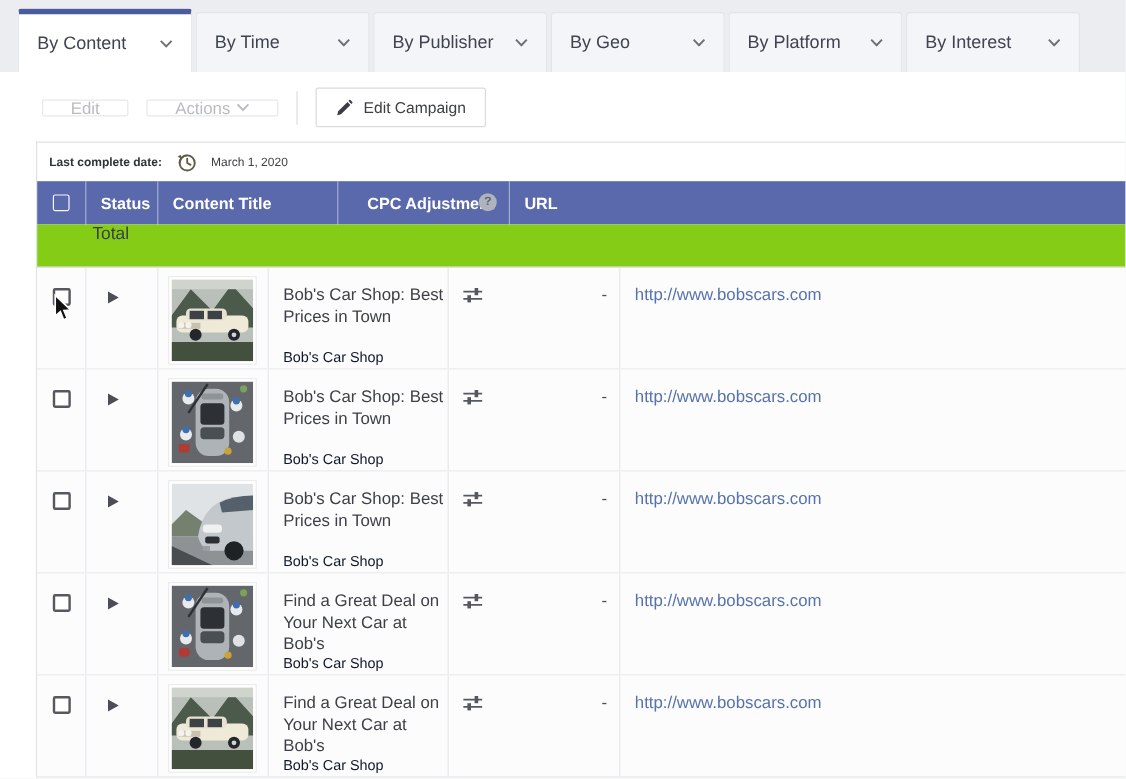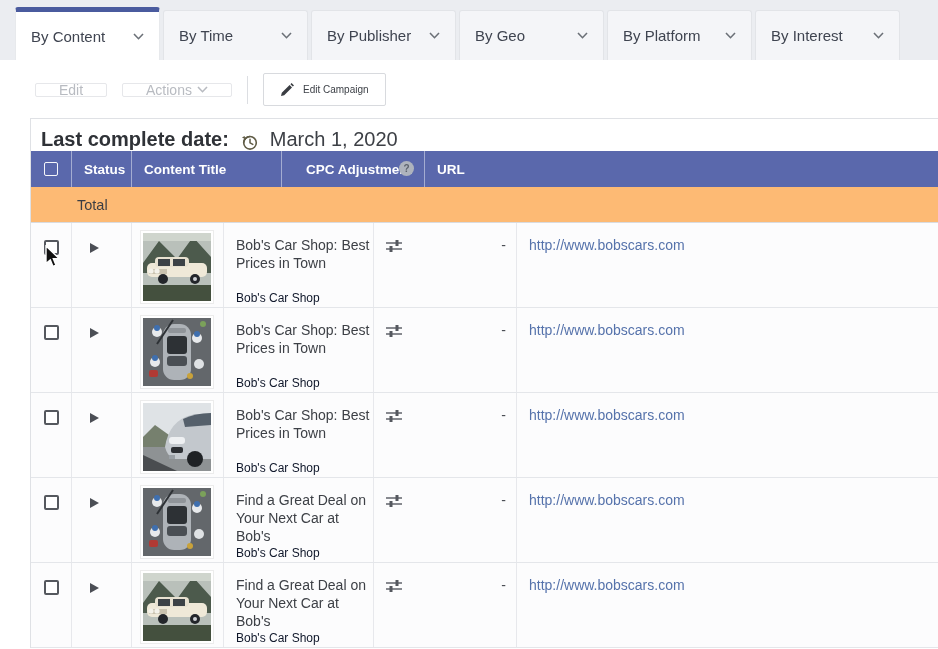--- a/index.html
+++ b/index.html
@@ -35,52 +35,52 @@
     height:14px; background:#fff; border:1px solid #e6e7ea; border-radius:2px;
     font-size:14px; display:flex; align-items:center; justify-content:center;
     cursor:pointer; font-family:inherit;
   }
   .btn.disabled { color:#b8bbc1; }
   .btn-edit { width:72px; }
   .btn-actions { width:110px; margin-left:15px; gap:5px; }
   .toolbar-divider { width:1px; height:28px; background:#dcdee2; margin:0 15px 0 15px; }
   .btn-campaign {
     height:33px; padding:0 16px; gap:9px; color:#3d4147;
-    border:1px solid #d8dade; font-size:10px;
+    border:1px solid #d8dade; font-size:13px;
   }
 
   
   .grid-wrap {
     margin:12px 0 0 30px; width:908px;
     border:1px solid #dfe1e5; border-right:none; border-bottom:none;
     background:#fff;
   }
-  .info-bar { display:flex; align-items:flex-end; height:32px; padding-left:10px; font-size:20px; gap:12px; }
+  .info-bar { display:flex; align-items:center; height:32px; padding-left:10px; font-size:10px; gap:12px; }
   .info-label { font-weight:bold; color:#2f3237; }
   .info-date { color:#3d4046; }
 
   .thead { display:flex; background:#5a68ac; color:#fff; height:36px; font-size:13.5px; font-weight:bold; }
   .th { display:flex; align-items:center; padding-left:12px; position:relative;text-align:center; }
   .th + .th { border-left:1px solid rgba(255,255,255,0.45); }
   .col-check { width:40px; flex:0 0 40px; justify-content:center; padding-left:0; }
   .col-status { width:60px; flex:0 0 60px; }
   .col-image { width:92px; flex:0 0 92px; }
   .col-title { width:150px; flex:0 0 150px; }
   .col-cpc { width:143px; flex:0 0 143px;padding-left:24px; }
   .col-url { flex:1 1 auto; }
 
   .hdr-checkbox { width:14px; height:14px; border:1.5px solid rgba(255,255,255,0.95); border-radius:2px; cursor:pointer; }
   .help-badge {
     position:absolute; right:10px; top:10px; width:15px; height:15px; border-radius:50%;
     background:#aeb3bd; color:#5d636e; font-size:10px; font-weight:bold;
     display:flex; align-items:center; justify-content:center; cursor:pointer;
   }
 
-  .total-row { height:36px; background:#fdba74; border-bottom:1px solid #d9dbdf;
-    display:flex; align-items:center; padding-left:46px; font-size:14.5px; color:#3b3e44; }
+  .total-row { height:36px; background:#84cc16; border-bottom:1px solid #d9dbdf;
+    display:flex; padding-left:46px; font-size:14.5px; color:#3b3e44; }
 
   .row { display:flex; height:85px; background:#fcfcfd; border-bottom:1px solid #e4e6ea; }
   .cell { position:relative; }
   .cell + .cell { border-left:1px solid #e7e8ec; }
 
   .row-checkbox { width:15px; height:15px; border:2px solid #55585e; border-radius:2px;
     background:#fff; margin:17px auto 0 auto; cursor:pointer; }
   .play-tri { position:absolute; left:18px; top:20px; width:0; height:0; cursor:pointer;
     border-left:9px solid #4b4e55; border-top:5.5px solid transparent; border-bottom:5.5px solid transparent; }
   .thumb { position:absolute; left:8px; top:7px; width:74px; height:74px;

